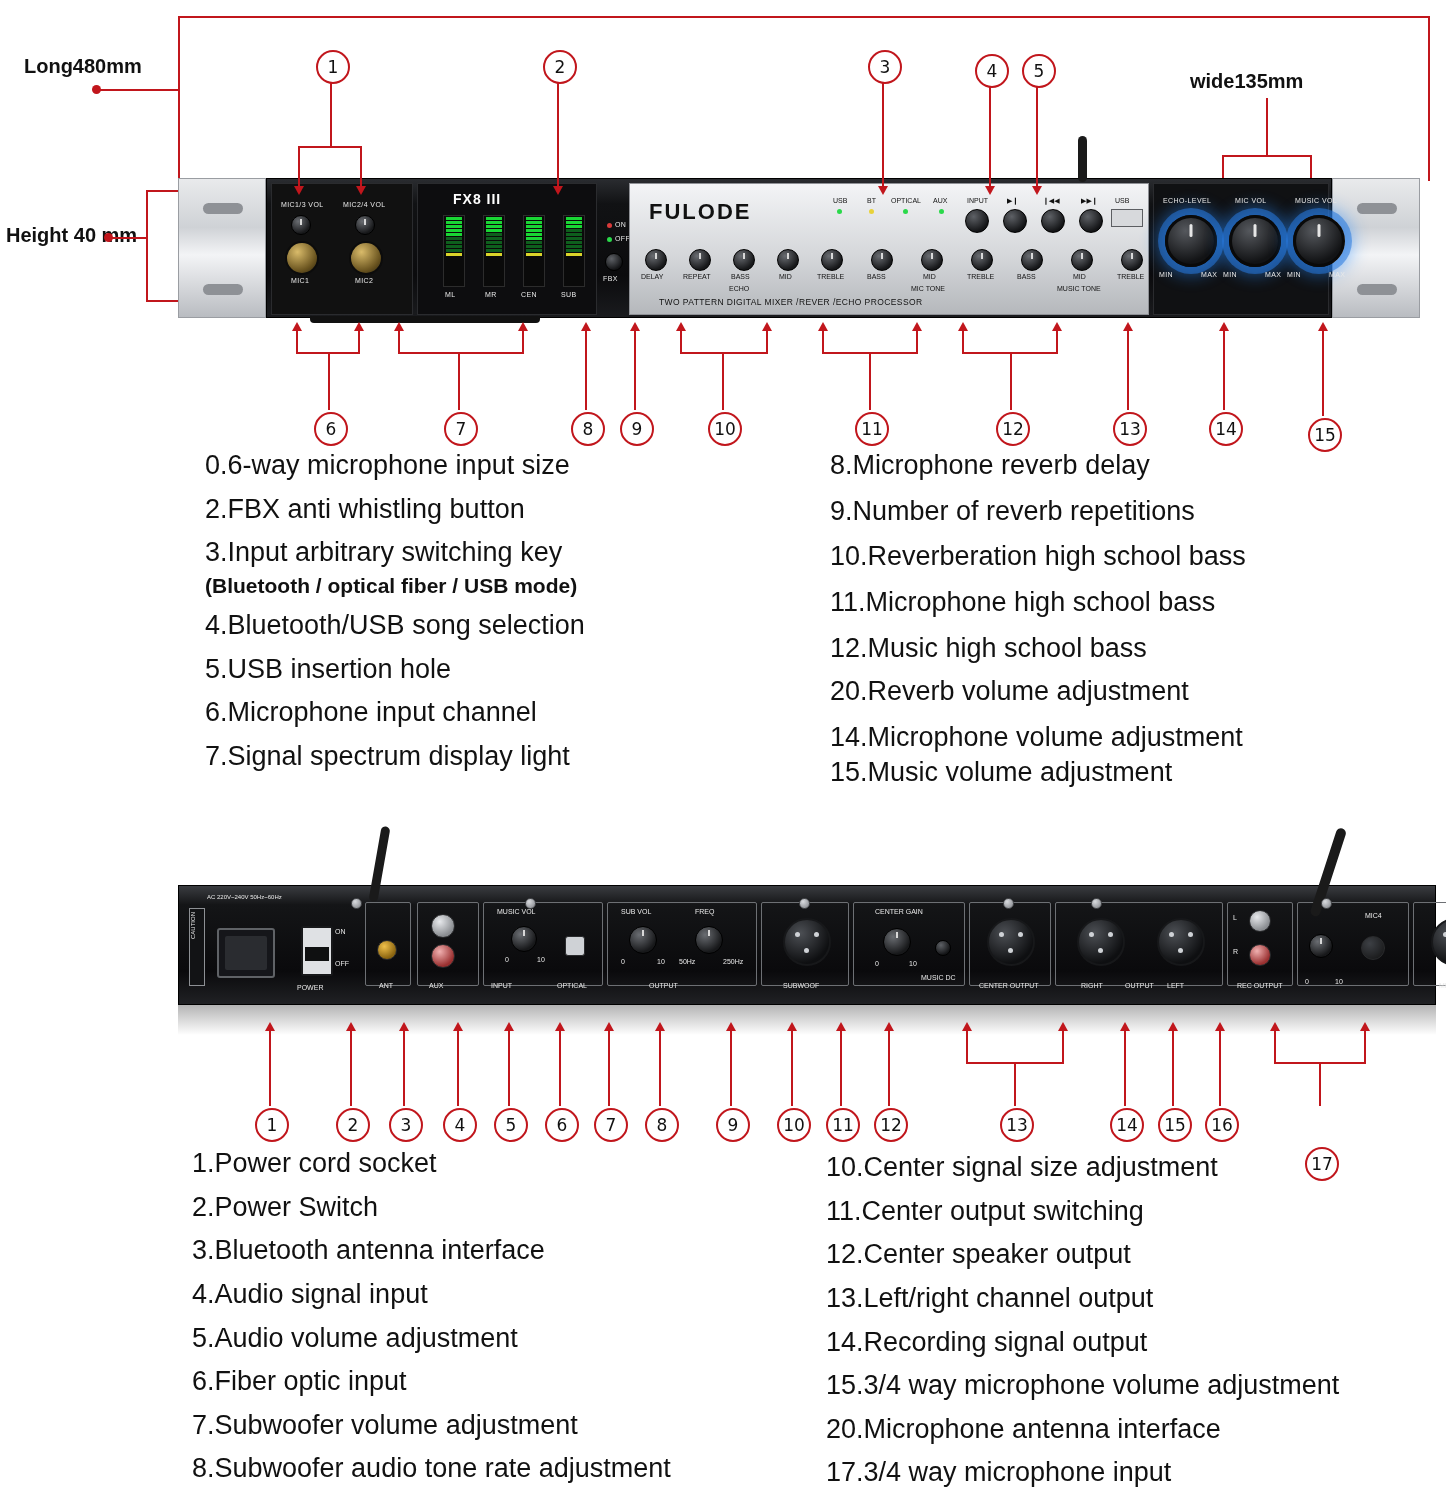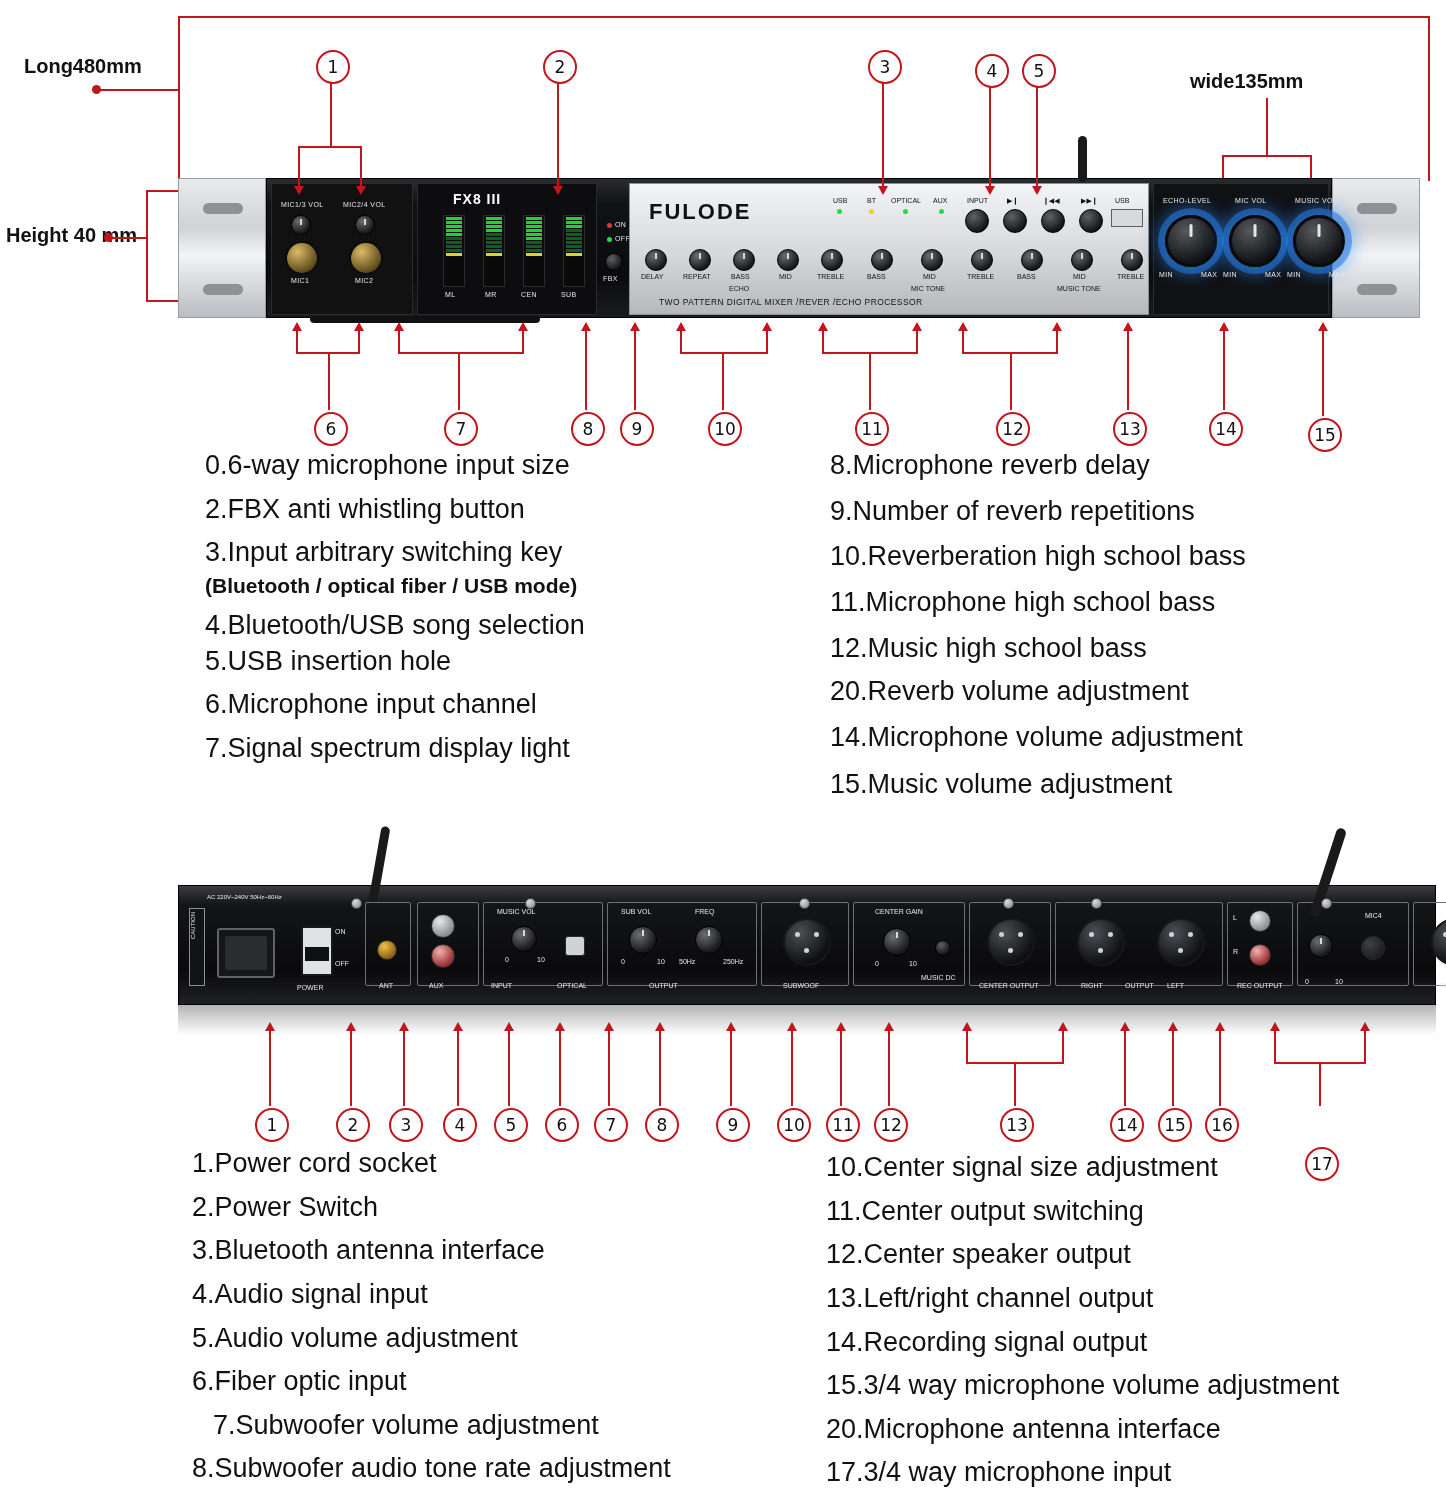--- a/index.html
+++ b/index.html
@@ -340,34 +340,34 @@
 
 <div class="cnum" style="left:1308px;top:418px;">15</div>
 <div class="vline" style="left:1322px;top:330px;height:86px;"></div>
 <div class="arrow-up" style="left:1318px;top:322px;"></div>
 
 <div class="legend-col" style="left:205px;top:448px;">
   <div class="legend-item" style="margin-bottom:8px;">0.6-way microphone input size</div>
   <div class="legend-item" style="margin-bottom:8px;">2.FBX anti whistling button</div>
   <div class="legend-item">3.Input arbitrary switching key</div>
   <div class="legend-sub" style="margin:2px 0 10px 0;">(Bluetooth / optical fiber / USB mode)</div>
-  <div class="legend-item" style="">4.Bluetooth/USB song selection</div>
+  <div class="legend-item" style="margin-bottom:8px;">4.Bluetooth/USB song selection</div>
   <div class="legend-item" style="margin-bottom:8px;">5.USB insertion hole</div>
   <div class="legend-item" style="margin-bottom:8px;">6.Microphone input channel</div>
   <div class="legend-item">7.Signal spectrum display light</div>
 </div>
 
 <div class="legend-col" style="left:830px;top:448px;">
   <div class="legend-item" style="margin-bottom:10px;">8.Microphone reverb delay</div>
   <div class="legend-item" style="margin-bottom:10px;">9.Number of reverb repetitions</div>
   <div class="legend-item" style="margin-bottom:10px;">10.Reverberation high school bass</div>
   <div class="legend-item" style="margin-bottom:10px;">11.Microphone high school bass</div>
   <div class="legend-item" style="margin-bottom:8px;">12.Music high school bass</div>
   <div class="legend-item" style="margin-bottom:10px;">20.Reverb volume adjustment</div>
-  <div class="legend-item" style="margin-bottom:12px;">14.Microphone volume adjustment</div>
+  <div class="legend-item" style="margin-bottom:0;">14.Microphone volume adjustment</div>
   <div class="legend-item">15.Music volume adjustment</div>
 </div>
 
 <div id="rear">
   <div class="rear-body">
 
     <div class="caution" style="left:10px;top:22px;width:16px;height:78px;">
       <span style="display:block;transform:rotate(-90deg) translate(-30px,0);transform-origin:left top;font-size:6px;white-space:nowrap;">CAUTION</span>
     </div>
     <div class="rlbl" style="left:28px;top:8px;font-size:6px;">AC 220V~240V   50Hz~60Hz</div>
@@ -557,21 +557,21 @@
 <div class="arrow-up" style="left:1270px;top:1022px;"></div>
 <div class="arrow-up" style="left:1360px;top:1022px;"></div>
 
 <div class="legend-col" style="left:192px;top:1146px;">
   <div class="legend-item" style="margin-bottom:8px;">1.Power cord socket</div>
   <div class="legend-item" style="margin-bottom:8px;">2.Power Switch</div>
   <div class="legend-item" style="margin-bottom:8px;">3.Bluetooth antenna interface</div>
   <div class="legend-item" style="margin-bottom:8px;">4.Audio signal input</div>
   <div class="legend-item" style="margin-bottom:8px;">5.Audio volume adjustment</div>
   <div class="legend-item" style="margin-bottom:8px;">6.Fiber optic input</div>
-  <div class="legend-item" style="margin-bottom:8px;margin-left:21px;">7.Subwoofer volume adjustment</div>
+  <div class="legend-item" style="margin-bottom:8px;">7.Subwoofer volume adjustment</div>
   <div class="legend-item" style="margin-bottom:8px;">8.Subwoofer audio tone rate adjustment</div>
   <div class="legend-item">9.Subwoofer signal output</div>
 </div>
 
 <div class="legend-col" style="left:826px;top:1150px;">
   <div class="legend-item" style="margin-bottom:8px;">10.Center signal size adjustment</div>
   <div class="legend-item" style="margin-bottom:8px;">11.Center output switching</div>
   <div class="legend-item" style="margin-bottom:8px;">12.Center speaker output</div>
   <div class="legend-item" style="margin-bottom:8px;">13.Left/right channel output</div>
   <div class="legend-item" style="margin-bottom:8px;">14.Recording signal output</div>

